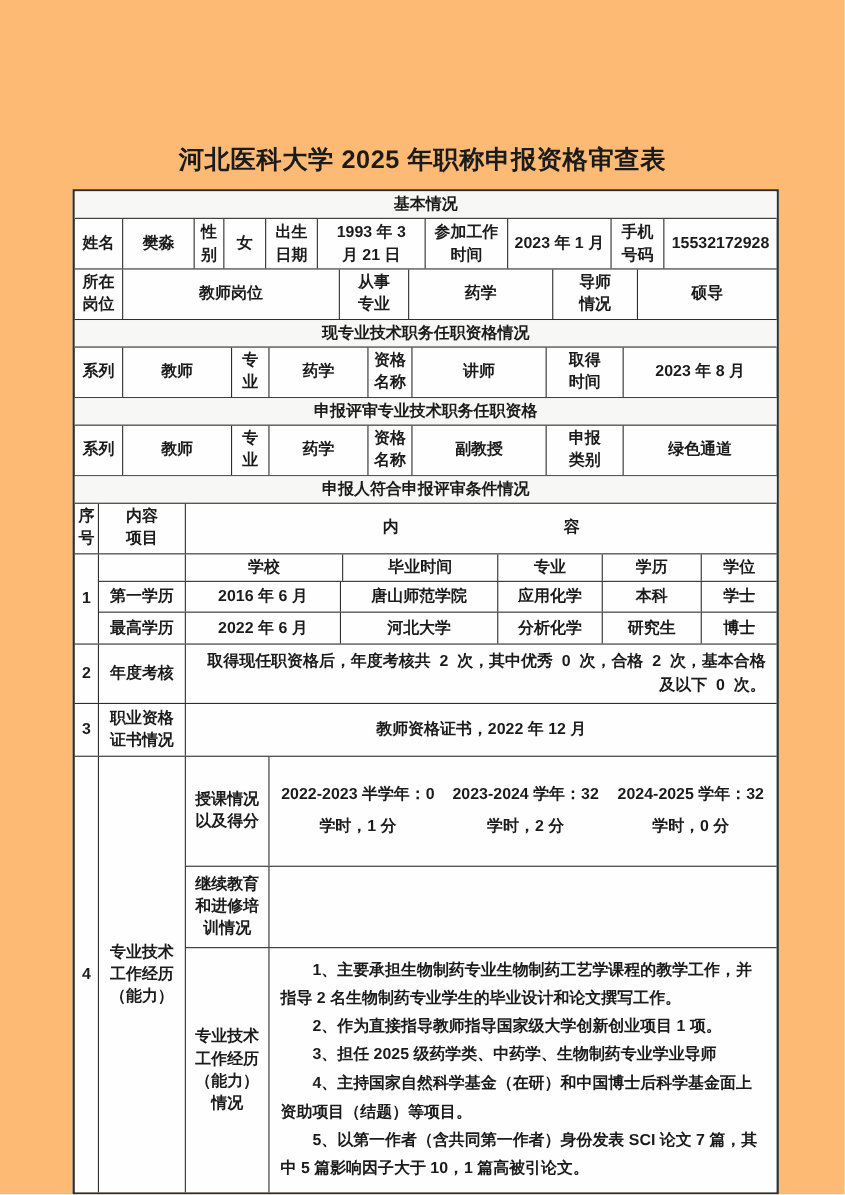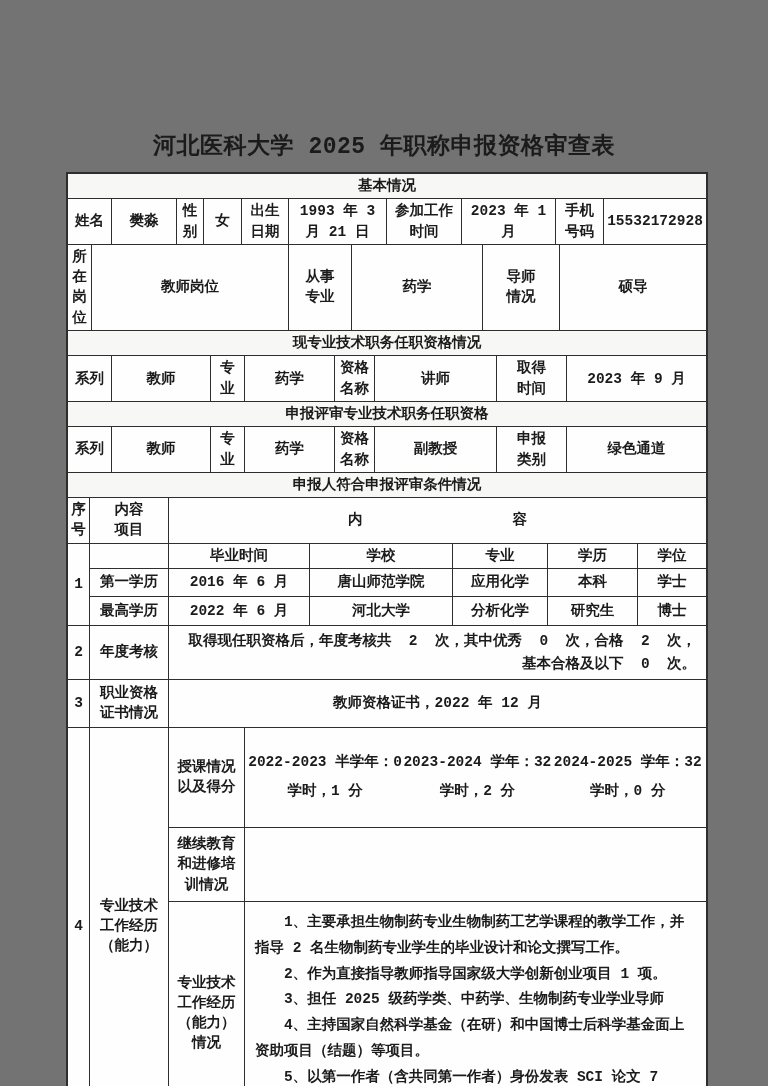--- a/index.html
+++ b/index.html
@@ -1,18 +1,18 @@
 <!DOCTYPE html>
 <html><head>
 <meta charset="utf-8">
 <style>
   html,body{margin:0;padding:0;background:#ffffff;}
   .page{
-    position:relative;width:768px;height:1086px;background:#737373;
-    font-family:Liberation Mono, monospace;
+    position:relative;width:768px;height:1086px;background:#fdba74;
+    font-family:Liberation Sans, sans-serif;
     color:#1b1b1b;font-weight:700;overflow:hidden;
   }
   .doc-title{
     padding-top:130px;text-align:center;font-size:23px;font-weight:700;
     letter-spacing:0.5px;white-space:nowrap;
   }
   .sheet{
     width:642px;margin:11px 0 0 66px;border:2px solid #2e2e2e;
     box-sizing:border-box;background:#fefefe;
   }
@@ -33,21 +33,21 @@
   .h-a{min-height:44px;} .h-b{min-height:46px;}
   .h-c{min-height:44px;} .h-d{min-height:42px;}
   .h-e{min-height:38px;}
   .h-r1a{min-height:24px;} .h-r1b{min-height:28px;} .h-r1c{min-height:28px;}
   .h-r2{min-height:46px;} .h-r3{min-height:48px;}
   .h-t1{min-height:100px;} .h-t2{min-height:74px;} .h-t3{min-height:173px;}
   
   .a1{width:44px;}.a2{width:65px;}.a3{width:27px;}.a4{width:38px;}.a5{width:47px;}
   .a6{width:98px;}.a7{width:75px;}.a8{width:94px;}.a9{width:48px;}.a10{flex:1;}
   
-  .b1{width:24px;}.b2{width:197px;}.b3{width:63px;}.b4{width:131px;}.b5{width:77px;}.b6{flex:1;text-align:right;}
+  .b1{width:44px;}.b2{width:197px;}.b3{width:63px;}.b4{width:131px;}.b5{width:77px;}.b6{flex:1;text-align:right;}
   
   .s1{width:44px;}.s2{width:99px;}.s3{width:34px;}.s4{width:90px;}.s5{width:40px;}
   .s6{width:122px;}.s7{width:70px;}.s8{flex:1;}
   
   .n{width:22px;padding:2px 1px;}
   .item{width:79px;}
   .e2{width:141px;}.e3{width:143px;}.e4{width:95px;}.e5{width:90px;}.e6{flex:1;}
   .sub{width:76px;}
   .content-gap{display:flex;justify-content:center;gap:150px;}
   .lefttext{
@@ -112,21 +112,21 @@
       <div class="c s1">系列</div>
       <div class="c s2">教师</div>
       <div class="c s3">专
 业</div>
       <div class="c s4">药学</div>
       <div class="c s5">资格
 名称</div>
       <div class="c s6">讲师</div>
       <div class="c s7">取得
 时间</div>
-      <div class="c s8">2023 年 9 月</div>
+      <div class="c s8">2023 年 8 月</div>
     </div>
 
     <div class="row hdr">
       <div class="c">申报评审专业技术职务任职资格</div>
     </div>
 
     <div class="row h-d">
       <div class="c s1">系列</div>
       <div class="c s2">教师</div>
       <div class="c s3">专
@@ -153,22 +153,22 @@
         <span>内</span>
         <span>容</span>
       </div>
     </div>
 
     <div class="row">
       <div class="c n">1</div>
       <div class="vgroup">
         <div class="row h-r1a">
           <div class="c item"></div>
+          <div class="c e3">学校</div>
           <div class="c e2">毕业时间</div>
-          <div class="c e3">学校</div>
           <div class="c e4">专业</div>
           <div class="c e5">学历</div>
           <div class="c e6">学位</div>
         </div>
         <div class="row h-r1b">
           <div class="c item">第一学历</div>
           <div class="c e2">2016 年 6 月</div>
           <div class="c e3">唐山师范学院</div>
           <div class="c e4">应用化学</div>
           <div class="c e5">本科</div>

